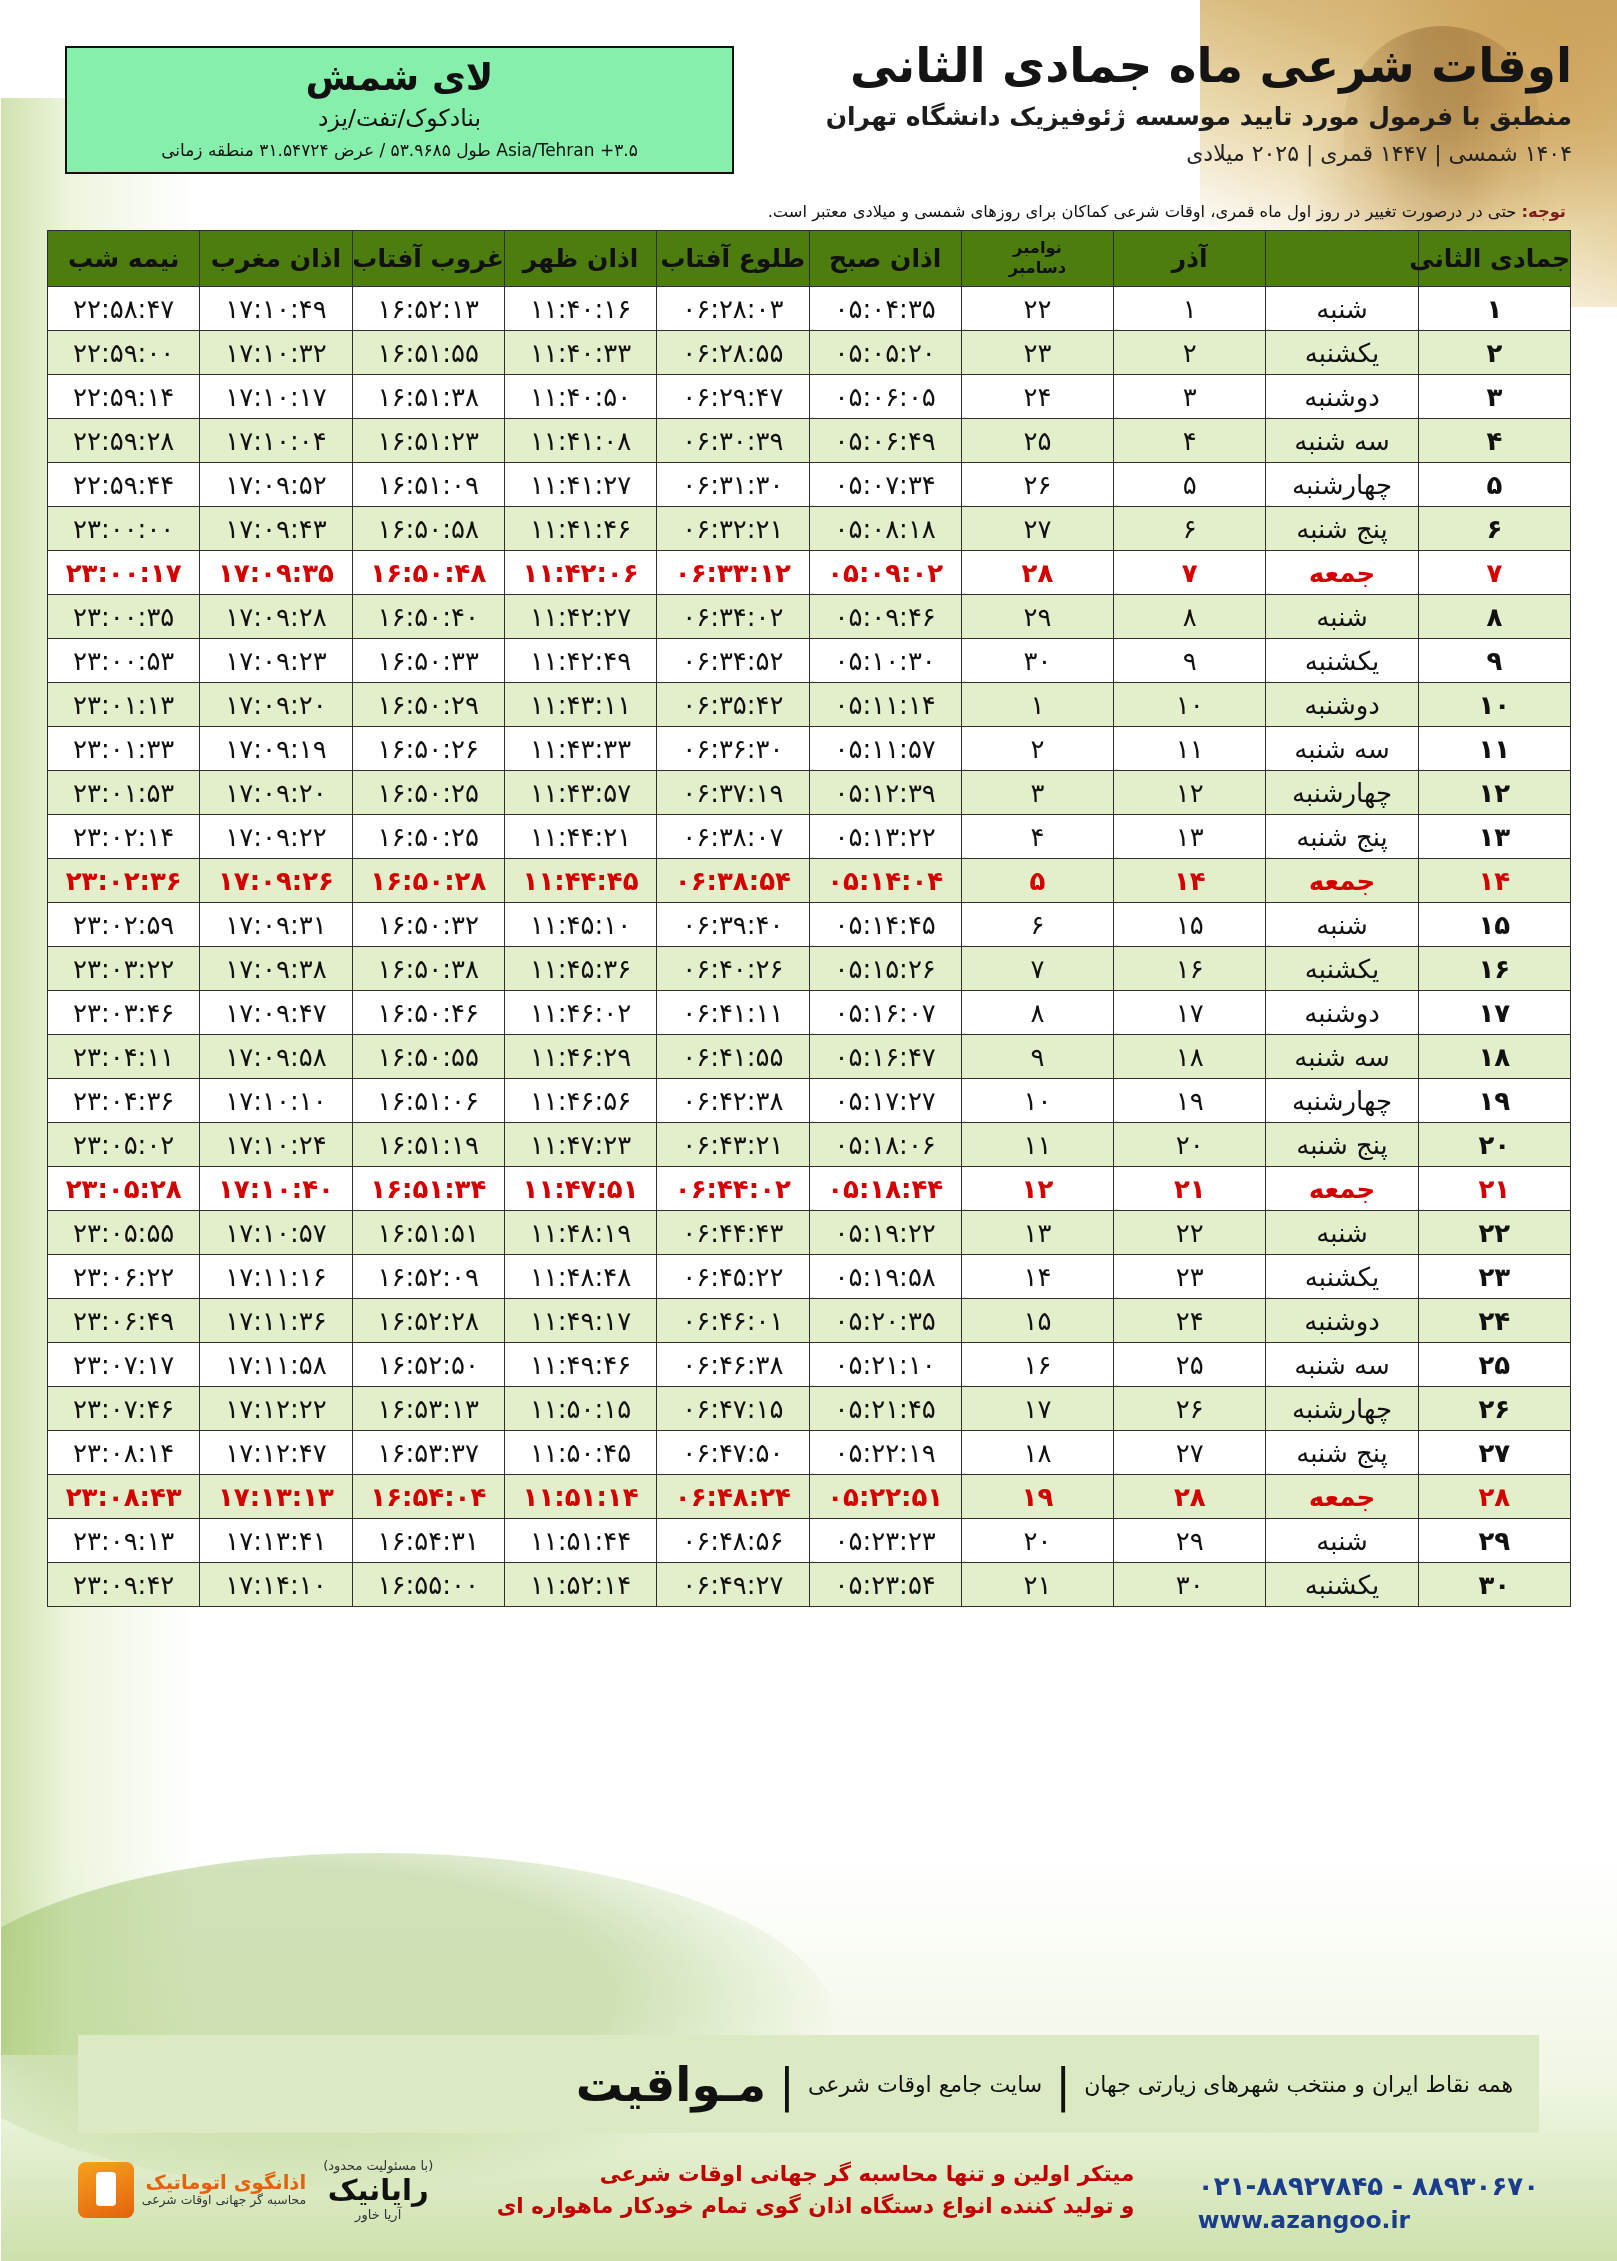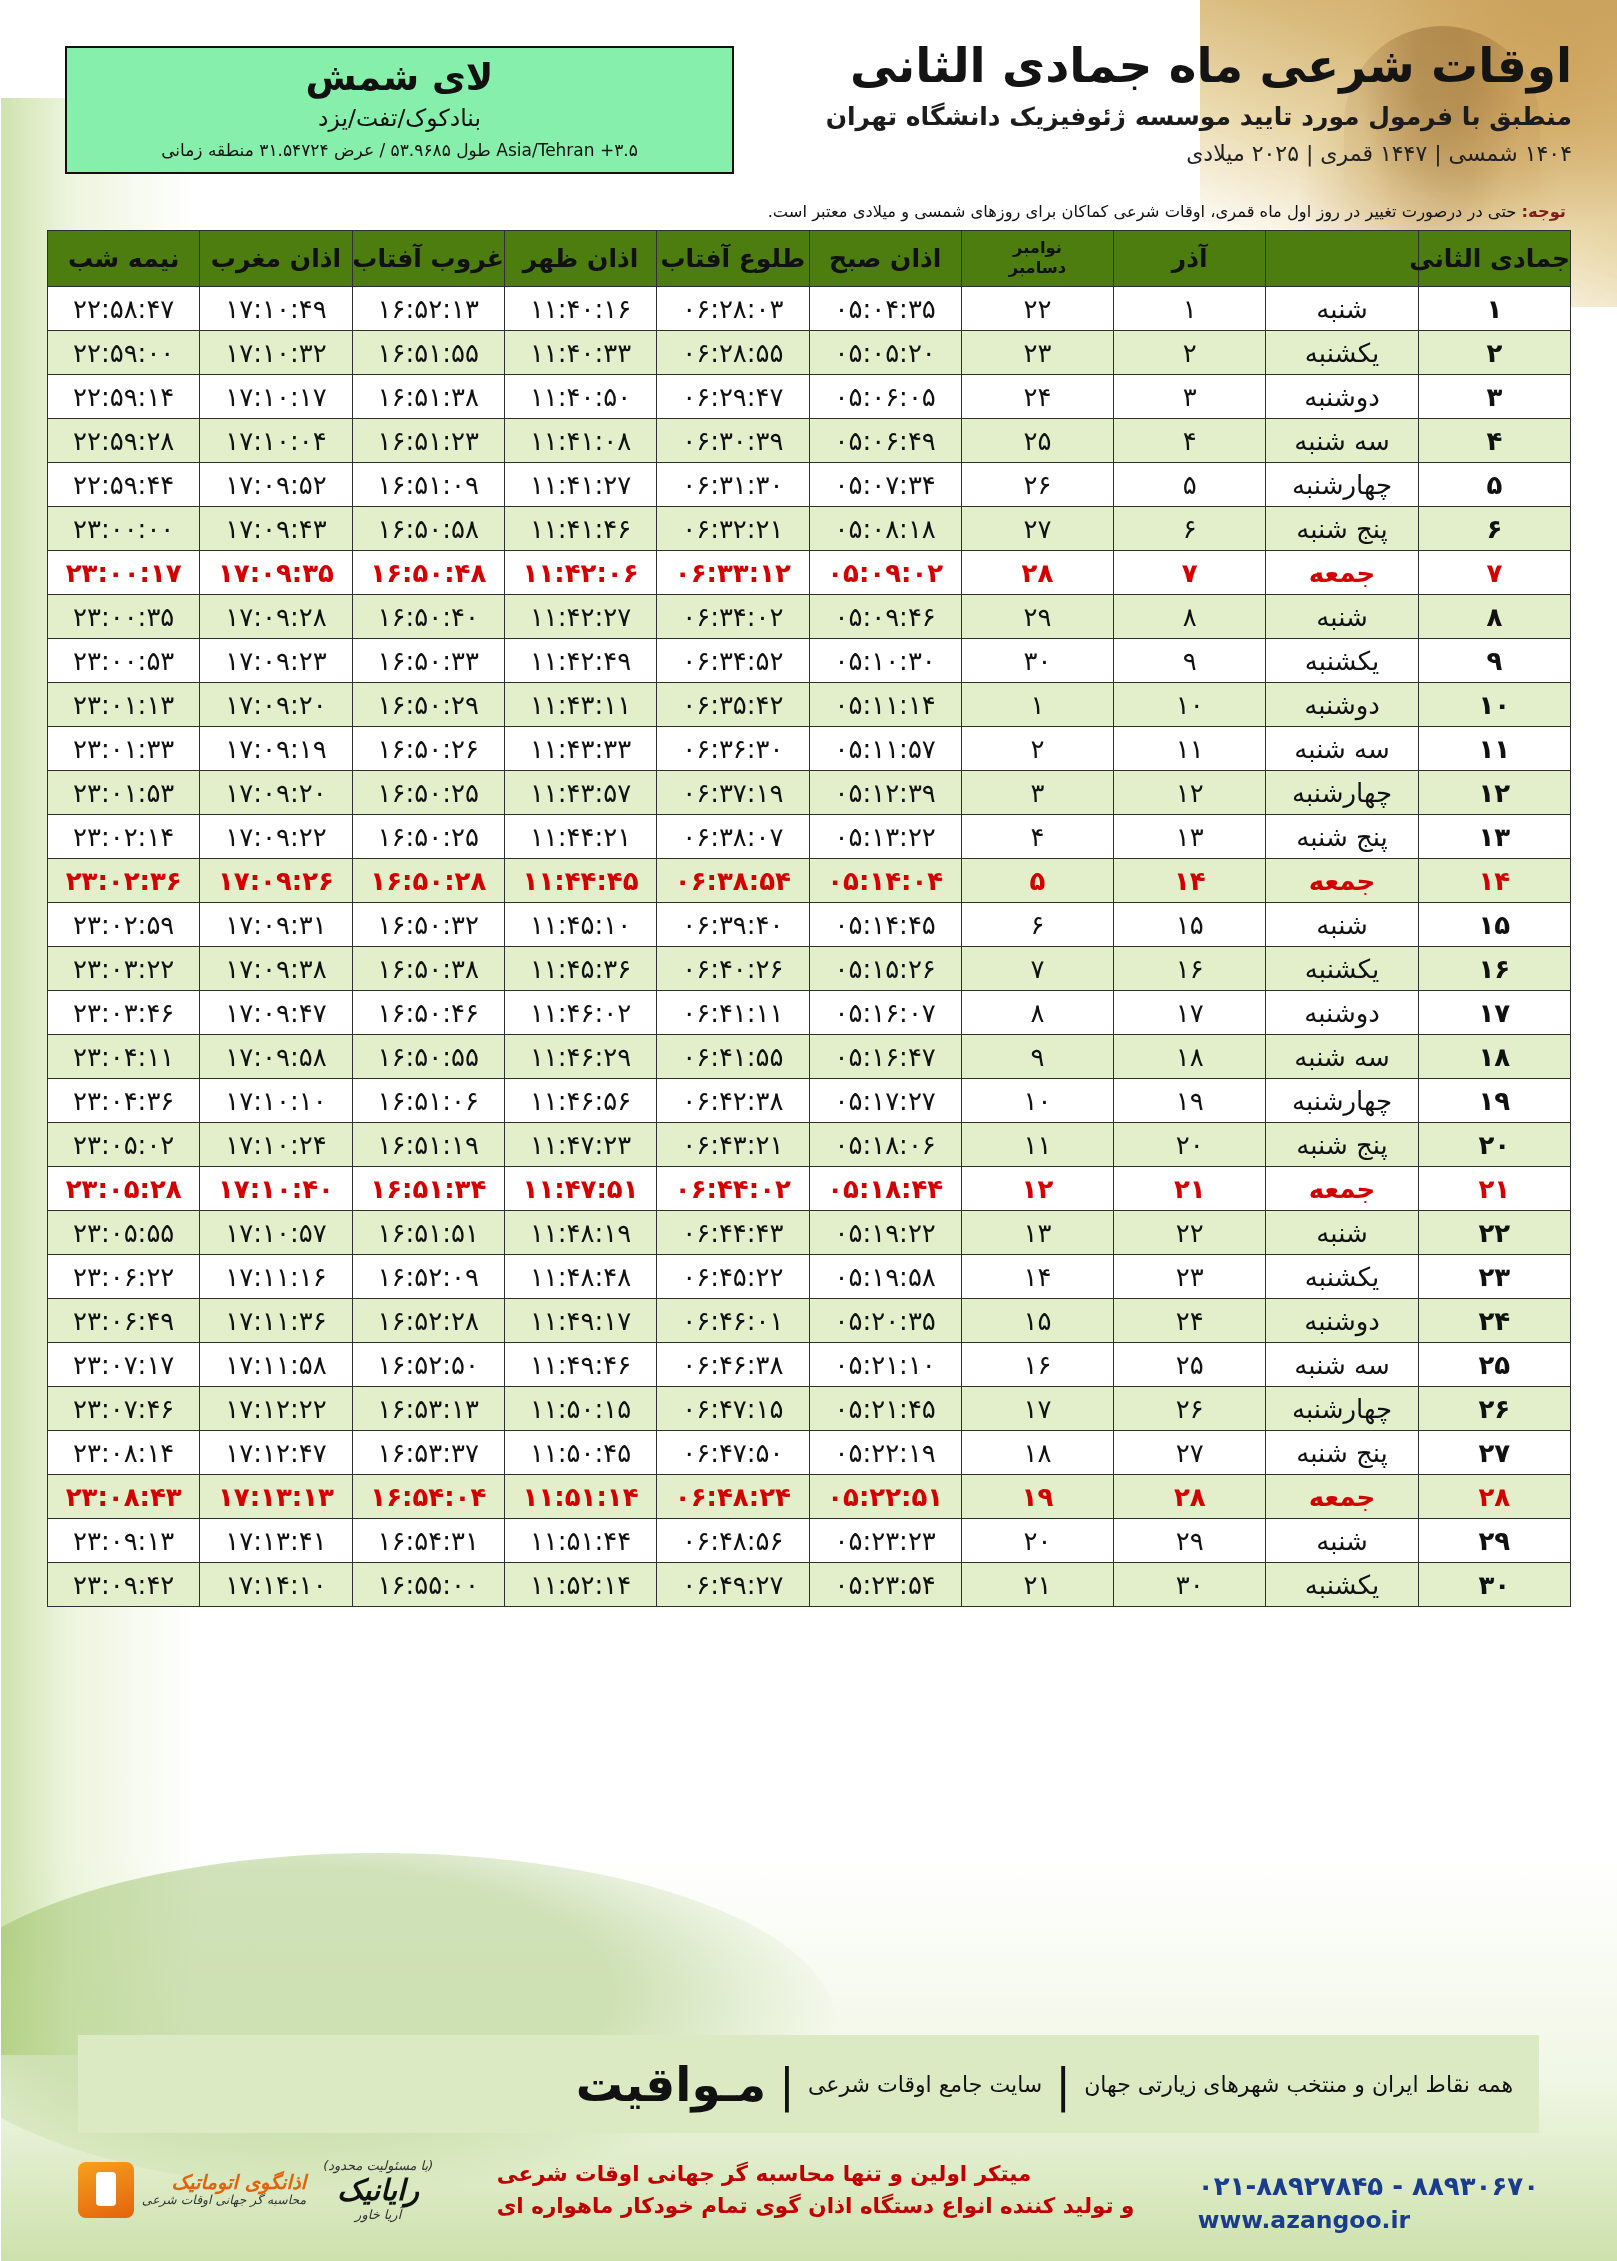--- a/index.html
+++ b/index.html
@@ -205,22 +205,22 @@
   .footer-bottom {
     position: absolute;
     left: 78px; bottom: 26px;
     width: 1461px; height: 91px;
     display: flex; align-items: center; justify-content: space-between;
     z-index: 6;
   }
   .phone-block { direction: ltr; text-align: left; color:#1a3c8c; font-weight: bold; margin-top: 26px; }
   .phone-block .ph { font-size: 26px; }
   .phone-block .site { font-size: 23.5px; margin-top: 5.2px; }
-  .slogan { text-align: left; color: #c00000; font-size: 21.5px; font-weight: bold; line-height: 1.45; }
-  .logos { display: flex; align-items: center; gap: 17px; font-style: italic; }
+  .slogan { text-align: right; color: #c00000; font-size: 21.5px; font-weight: bold; line-height: 1.45; }
+  .logos { display: flex; align-items: center; gap: 17px; }
   .logo-azangoo {
     display: flex; align-items: center; gap: 7.8px;
   }
   .logo-azangoo .mark {
     width: 56px; height: 56px; border-radius: 7.8px;
     background: linear-gradient(160deg, #f6a21d, #e4620c);
     position: relative;
   }
   .logo-azangoo .mark:after{
     content:""; position:absolute; left:18px; top:10.4px;

